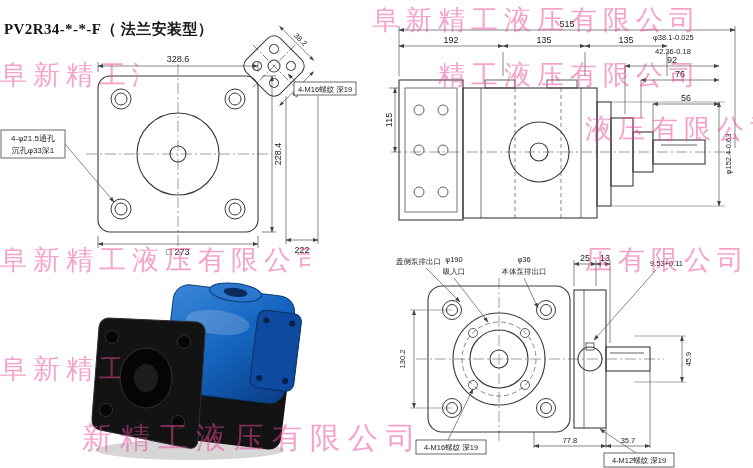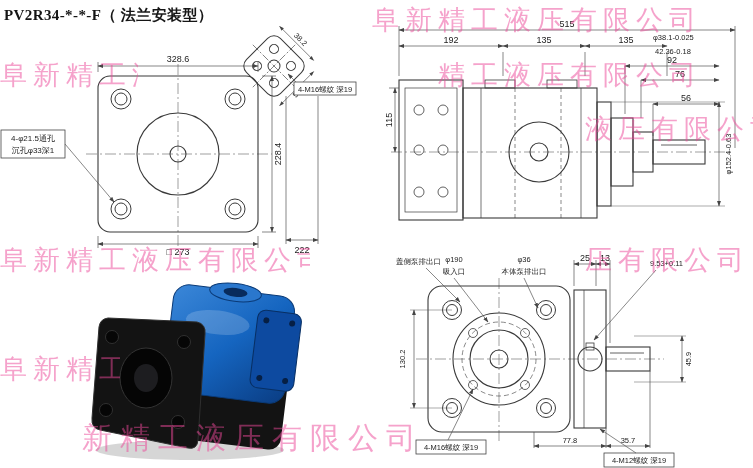--- a/index.html
+++ b/index.html
@@ -1,19 +1,19 @@
 <!DOCTYPE html>
 <html><head>
 <meta charset="utf-8">
 <style>
   *{margin:0;padding:0;box-sizing:border-box}
   html,body{background:#ffffff}
   .page{position:relative;width:753px;height:468px;background:#fff;overflow:hidden;
         font-family:"Liberation Sans","DejaVu Sans",sans-serif;}
-  .title{position:absolute;left:4px;top:6px;z-index:3;
+  .title{position:absolute;left:4px;top:20px;z-index:3;
          font-family:"Liberation Serif","DejaVu Serif",serif;
          font-weight:bold;font-size:15px;color:#151515;letter-spacing:.4px;white-space:nowrap}
   .fig{position:absolute;z-index:2}
   .wm{position:absolute;z-index:4;overflow:hidden;height:36px;pointer-events:none}
   .wm span{display:inline-block;white-space:nowrap;font-size:27px;letter-spacing:6px;
            color:#ec4899;opacity:.5;line-height:34px}
   svg text{font-family:"Liberation Sans","DejaVu Sans",sans-serif;fill:#222;stroke:none}
   .dim{font-size:9px}
   .dimsm{font-size:7.5px}
   .note{font-size:8px}

